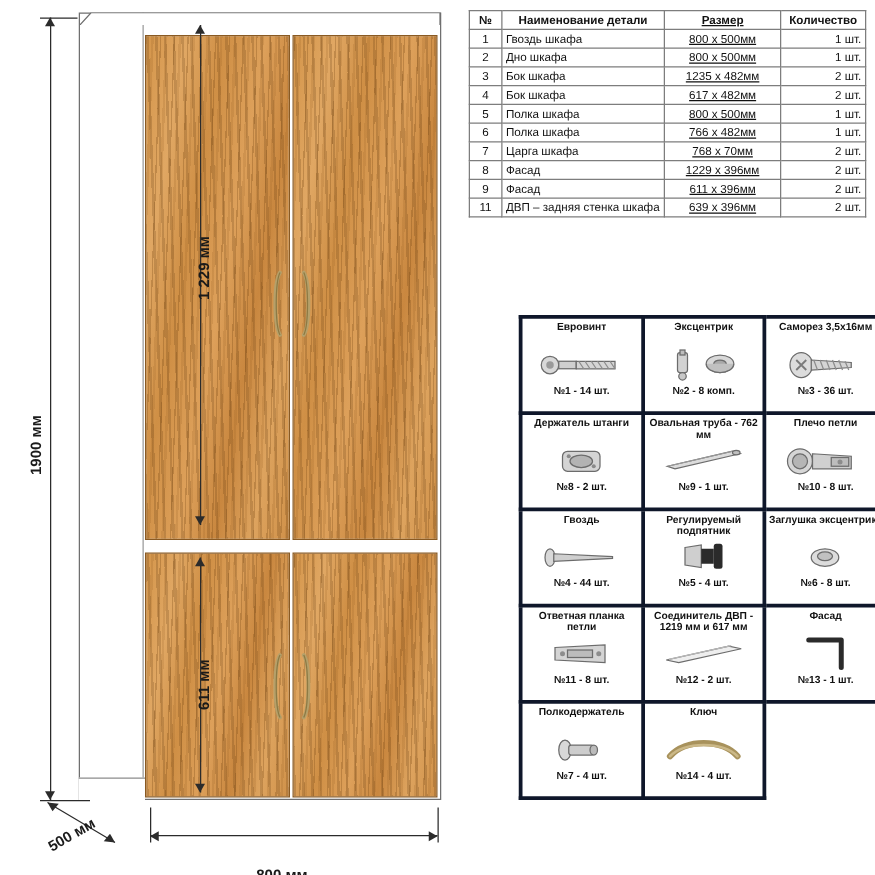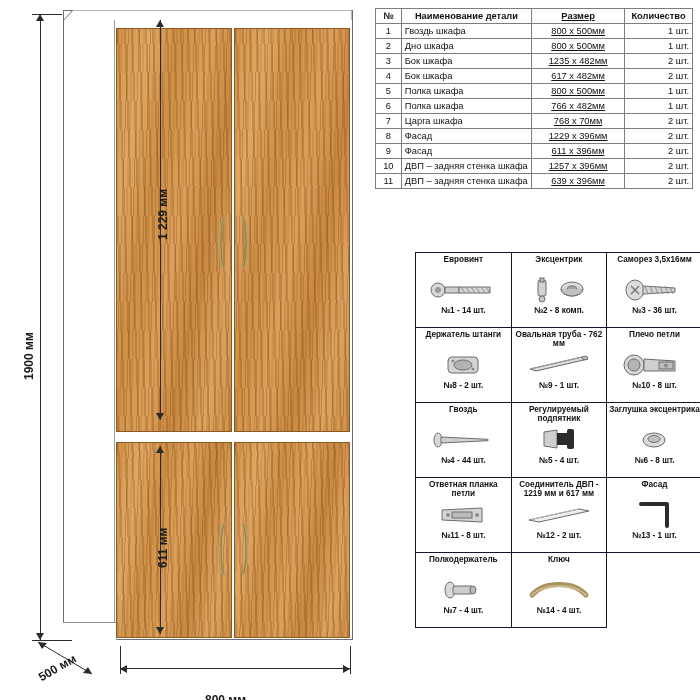--- a/index.html
+++ b/index.html
@@ -162,21 +162,21 @@
   
   .hw-grid {
     position: absolute;
     left: 415px;
     top: 252px;
     width: 278px;
     border-collapse: collapse;
     table-layout: fixed;
   }
   .hw-grid td {
-    border: 1px solid #0f172a;
+    border: 3px solid #0f172a;
     width: 92.6px;
     height: 70px;
     padding: 2px 1px;
     text-align: center;
     vertical-align: top;
     font-size: 8.2px;
     color: #111;
   }
   .hw-title {
     display: block;
@@ -334,26 +334,20 @@
         <td class="col-sz">1229 x 396мм</td>
         <td class="col-qt">2 шт.</td>
       </tr>
       <tr>
         <td class="col-n">9</td>
         <td class="col-nm">Фасад</td>
         <td class="col-sz">611 x 396мм</td>
         <td class="col-qt">2 шт.</td>
       </tr>
       <tr>
-        <td class="col-n">10</td>
-        <td class="col-nm">ДВП – задняя стенка шкафа</td>
-        <td class="col-sz">1257 x 396мм</td>
-        <td class="col-qt">2 шт.</td>
-      </tr>
-      <tr>
         <td class="col-n">11</td>
         <td class="col-nm">ДВП – задняя стенка шкафа</td>
         <td class="col-sz">639 x 396мм</td>
         <td class="col-qt">2 шт.</td>
       </tr>
     </tbody>
   </table>
 
   <table class="hw-grid">
     <tbody>

